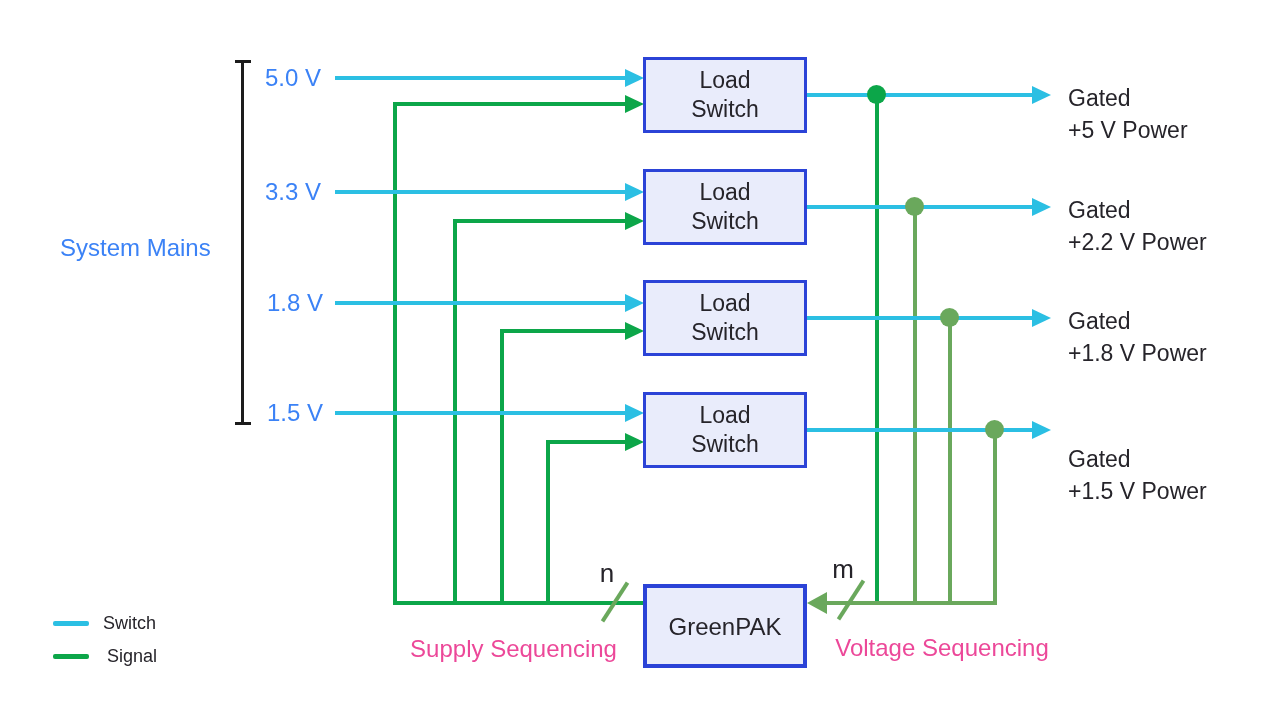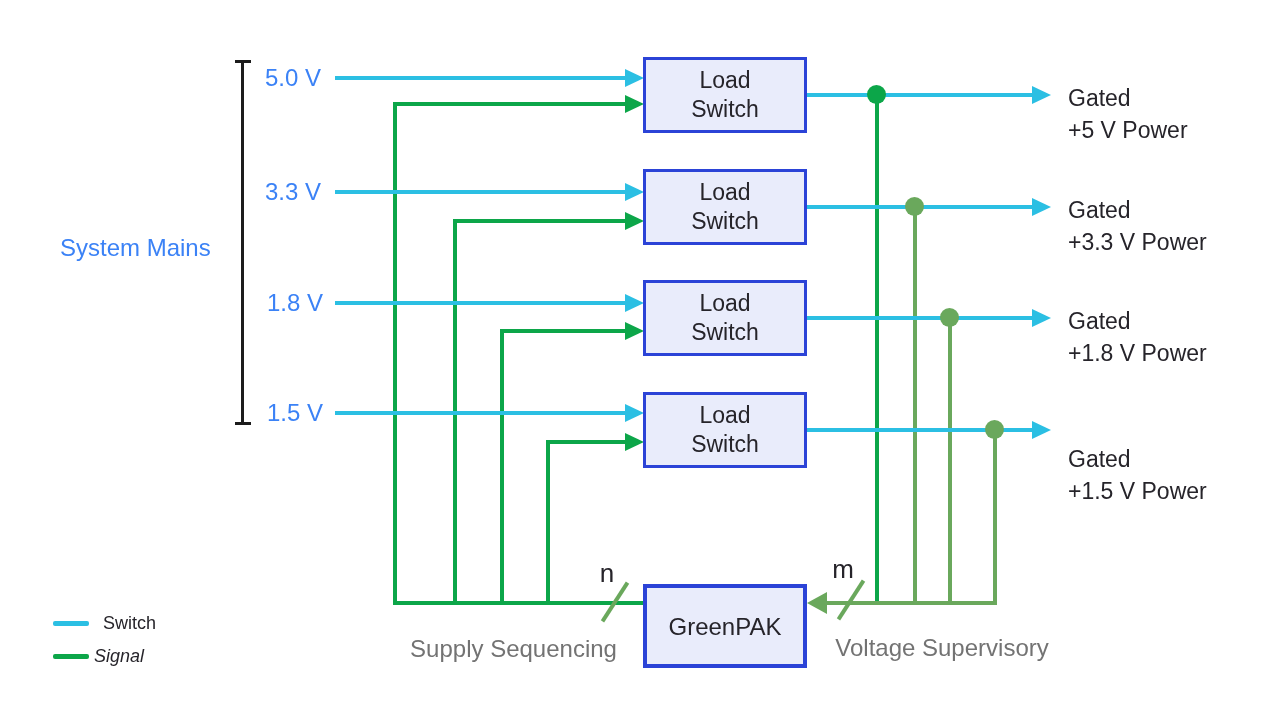--- a/index.html
+++ b/index.html
@@ -18,21 +18,21 @@
   .dot{position:absolute;width:19px;height:19px;border-radius:50%;}
   .dot.d-gr{background:#0ca649;}
   .dot.d-ol{background:#6aa85c;}
   .blk{position:absolute;box-sizing:border-box;border:3px solid #2b43d7;background:#e9ecfb;
        display:flex;flex-direction:column;align-items:center;justify-content:center;
        font-size:23px;line-height:29px;color:#26242a;}
   .txt{position:absolute;font-size:24px;line-height:28px;white-space:nowrap;color:#3b82f6;}
   .txt2{position:absolute;font-size:23px;line-height:32px;white-space:nowrap;color:#26242a;}
   .buslabel{position:absolute;font-size:26px;color:#26242a;text-align:center;}
   .slash{position:absolute;width:46px;height:4px;background:#6aa85c;transform:rotate(-57deg);}
-  .caption{position:absolute;font-size:24px;color:#737373;text-align:center;white-space:nowrap;}
+  .caption{position:absolute;font-size:24px;color:#ec4899;text-align:center;white-space:nowrap;}
   .legend-label{position:absolute;font-size:18px;line-height:22px;color:#26242a;white-space:nowrap;}
   .swatch{position:absolute;width:36px;height:5px;border-radius:2px;}
 </style>
 </head>
 <body>
 
 <div class="canvas">
 
   <div class="hl bk" style="left:235px;top:60px;width:16px;height:3px;"></div>
   <div class="vl bk" style="left:241px;top:60px;width:3px;height:365px;"></div>
@@ -67,21 +67,21 @@
   <div class="blk" style="left:643px;top:169px;width:164px;height:76px;">
     <span>Load</span>
     <span>Switch</span>
   </div>
   <div class="hl cy" style="left:807px;top:205px;width:225px;"></div>
   <div class="arr-r c-cy" style="left:1032px;top:198px;"></div>
   <div class="vl ol" style="left:913px;top:207px;height:398px;"></div>
   <div class="dot d-ol" style="left:905px;top:197px;"></div>
   <div class="txt2" style="left:1068px;top:194px;">
     <div>Gated</div>
-    <div>+3.3 V Power</div>
+    <div>+2.2 V Power</div>
   </div>
 
   <div class="txt" style="left:267px;top:289px;">1.8 V</div>
   <div class="hl cy" style="left:335px;top:301px;width:290px;"></div>
   <div class="arr-r c-cy" style="left:625px;top:294px;"></div>
   <div class="vl gr" style="left:500px;top:329px;height:276px;"></div>
   <div class="hl gr" style="left:500px;top:329px;width:125px;"></div>
   <div class="arr-r c-gr" style="left:625px;top:322px;"></div>
   <div class="blk" style="left:643px;top:280px;width:164px;height:76px;">
     <span>Load</span>
@@ -122,22 +122,22 @@
   <div class="blk" style="left:643px;top:584px;width:164px;height:84px;border-width:4px;font-size:24px;">
     <span>GreenPAK</span>
   </div>
 
   <div class="arr-l" style="left:807px;top:592px;"></div>
   <div class="hl ol" style="left:825px;top:601px;width:172px;"></div>
   <div class="slash" style="left:828px;top:598px;"></div>
   <div class="buslabel" style="left:824px;top:554px;width:38px;">m</div>
 
   <div class="caption" style="left:391px;top:635px;width:245px;">Supply Sequencing</div>
-  <div class="caption" style="left:816px;top:634px;width:252px;">Voltage Supervisory</div>
+  <div class="caption" style="left:816px;top:634px;width:252px;">Voltage Sequencing</div>
 
   <div>
     <div class="swatch cy" style="left:53px;top:621px;"></div>
     <div class="legend-label" style="left:103px;top:612px;">Switch</div>
     <div class="swatch gr" style="left:53px;top:654px;"></div>
-    <div class="legend-label" style="left:94px;top:645px;font-style:italic;">Signal</div>
+    <div class="legend-label" style="left:107px;top:645px;">Signal</div>
   </div>
 
 </div>
 
 </body></html>

